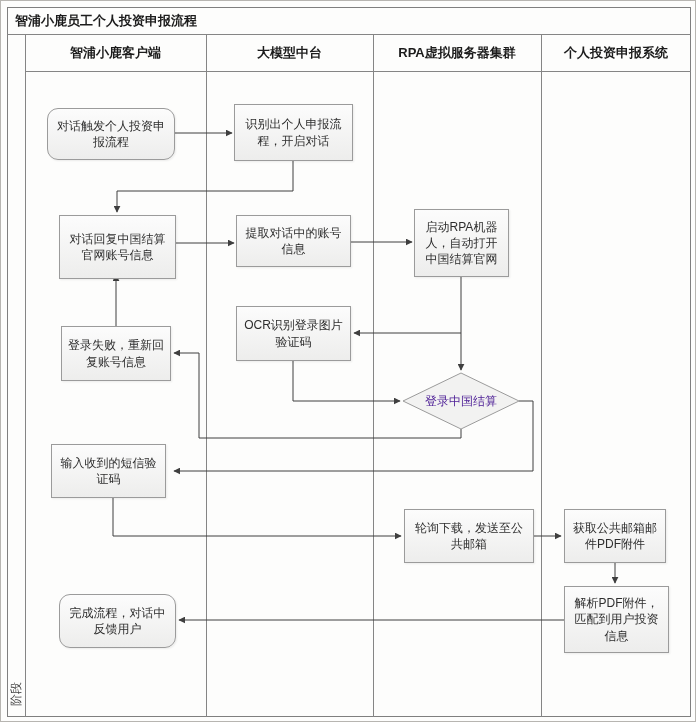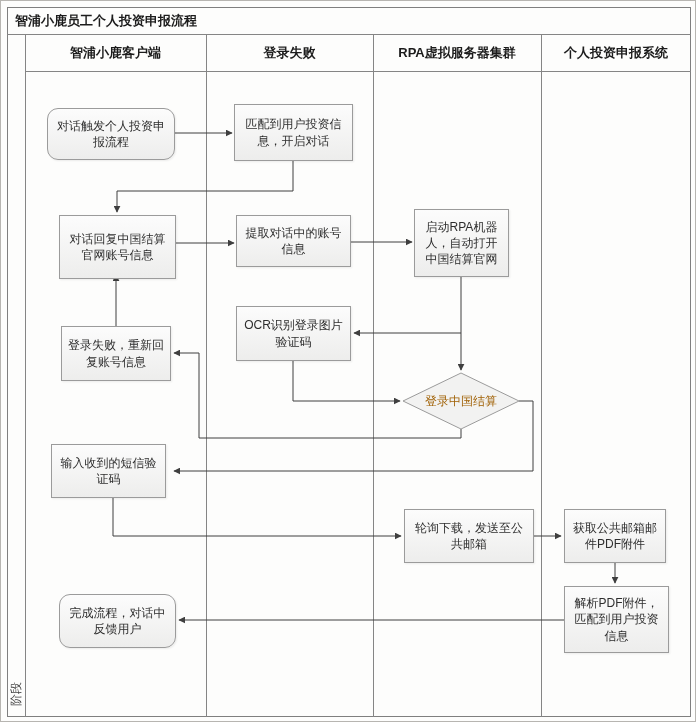--- a/index.html
+++ b/index.html
@@ -4,41 +4,41 @@
 <style>
   html,body{margin:0;padding:0;background:#f3f2ef;font-family:"Liberation Sans",sans-serif;}
   #canvas{position:relative;width:696px;height:722px;background:#fdfdfc;border:1px solid #b7b5b1;box-sizing:border-box;overflow:hidden;}
   .gridline{position:absolute;background:#858585;}
   .frame{position:absolute;left:6px;top:6px;width:684px;height:710px;border:1px solid #7f7f7f;box-sizing:border-box;}
   .title-bar{position:absolute;left:14px;top:10px;height:20px;line-height:20px;font-size:13px;font-weight:bold;color:#1c1c1c;white-space:nowrap;}
   .lane-header{position:absolute;top:33px;height:37px;display:flex;align-items:center;justify-content:center;font-size:13px;font-weight:bold;color:#1c1c1c;}
   .stage-label{position:absolute;left:-5px;top:684px;width:40px;height:18px;line-height:18px;text-align:center;font-size:12px;color:#444;transform:rotate(-90deg);}
   .node{position:absolute;box-sizing:border-box;border:1px solid #9b9b9b;background:linear-gradient(180deg,#fcfcfc 0%,#ededec 100%);box-shadow:1px 1px 2px rgba(0,0,0,0.07);display:flex;align-items:center;justify-content:center;text-align:center;font-size:12px;line-height:1.35;color:#2e2e2e;padding:12px 6px;}
   .node.rounded{border-radius:11px;}
-  .diamond-label{position:absolute;display:flex;align-items:center;justify-content:center;font-size:12px;color:#a16207;}
+  .diamond-label{position:absolute;display:flex;align-items:center;justify-content:center;font-size:12px;color:#4c1d95;}
   svg.connectors{position:absolute;left:0;top:0;pointer-events:none;}
 </style>
 </head>
 <body>
 
 <div id="canvas">
 
   <div class="frame"></div>
   <div class="gridline" style="left:6px;top:33px;width:684px;height:1px;"></div>
   <div class="gridline" style="left:24px;top:70px;width:666px;height:1px;"></div>
   <div class="gridline" style="left:24px;top:33px;width:1px;height:683px;"></div>
   <div class="gridline" style="left:205px;top:33px;width:1px;height:683px;"></div>
   <div class="gridline" style="left:372px;top:33px;width:1px;height:683px;"></div>
   <div class="gridline" style="left:540px;top:33px;width:1px;height:683px;"></div>
 
   <div class="title-bar">智浦小鹿员工个人投资申报流程</div>
   <div class="stage-label">阶段</div>
 
   <div class="lane-header" style="left:24px;width:181px;">智浦小鹿客户端</div>
-  <div class="lane-header" style="left:205px;width:167px;">登录失败</div>
+  <div class="lane-header" style="left:205px;width:167px;">大模型中台</div>
   <div class="lane-header" style="left:372px;width:168px;">RPA虚拟服务器集群</div>
   <div class="lane-header" style="left:540px;width:150px;">个人投资申报系统</div>
 
   <svg class="connectors" width="696" height="722" viewBox="0 0 696 722">
     <defs>
       <marker id="arrow" viewBox="0 0 10 10" refX="9" refY="5" markerWidth="7" markerHeight="7" orient="auto-start-reverse">
         <path d="M0,0 L10,5 L0,10 z" fill="#3f3f3f"></path>
       </marker>
     </defs>
     <g fill="none" stroke="#3f3f3f" stroke-width="1">
@@ -54,21 +54,21 @@
       <path d="M 518 400 H 532 V 470 H 173" marker-end="url(#arrow)"></path>
       <path d="M 112 497 V 535 H 400" marker-end="url(#arrow)"></path>
       <path d="M 510 535 H 560" marker-end="url(#arrow)"></path>
       <path d="M 614 562 V 582" marker-end="url(#arrow)"></path>
       <path d="M 563 619 H 178" marker-end="url(#arrow)"></path>
     </g>
     <polygon points="402,400 460,372 518,400 460,428" fill="#f2f2f1" stroke="#9b9b9b"></polygon>
   </svg>
 
   <div class="node rounded" style="left:46px;top:107px;width:128px;height:52px;">对话触发个人投资申报流程</div>
-  <div class="node" style="left:233px;top:103px;width:119px;height:57px;">匹配到用户投资信息，开启对话</div>
+  <div class="node" style="left:233px;top:103px;width:119px;height:57px;">识别出个人申报流程，开启对话</div>
   <div class="node" style="left:58px;top:214px;width:117px;height:64px;">对话回复中国结算官网账号信息</div>
   <div class="node" style="left:235px;top:214px;width:115px;height:52px;">提取对话中的账号信息</div>
   <div class="node" style="left:413px;top:208px;width:95px;height:68px;">启动RPA机器人，自动打开中国结算官网</div>
   <div class="node" style="left:235px;top:305px;width:115px;height:55px;">OCR识别登录图片验证码</div>
   <div class="node" style="left:60px;top:325px;width:110px;height:55px;">登录失败，重新回复账号信息</div>
   <div class="diamond-label" style="left:404px;top:387px;width:112px;height:26px;">登录中国结算</div>
   <div class="node" style="left:50px;top:443px;width:115px;height:54px;">输入收到的短信验证码</div>
   <div class="node" style="left:403px;top:508px;width:130px;height:54px;">轮询下载，发送至公共邮箱</div>
   <div class="node" style="left:563px;top:508px;width:102px;height:54px;">获取公共邮箱邮件PDF附件</div>
   <div class="node rounded" style="left:58px;top:593px;width:117px;height:54px;">完成流程，对话中反馈用户</div>

